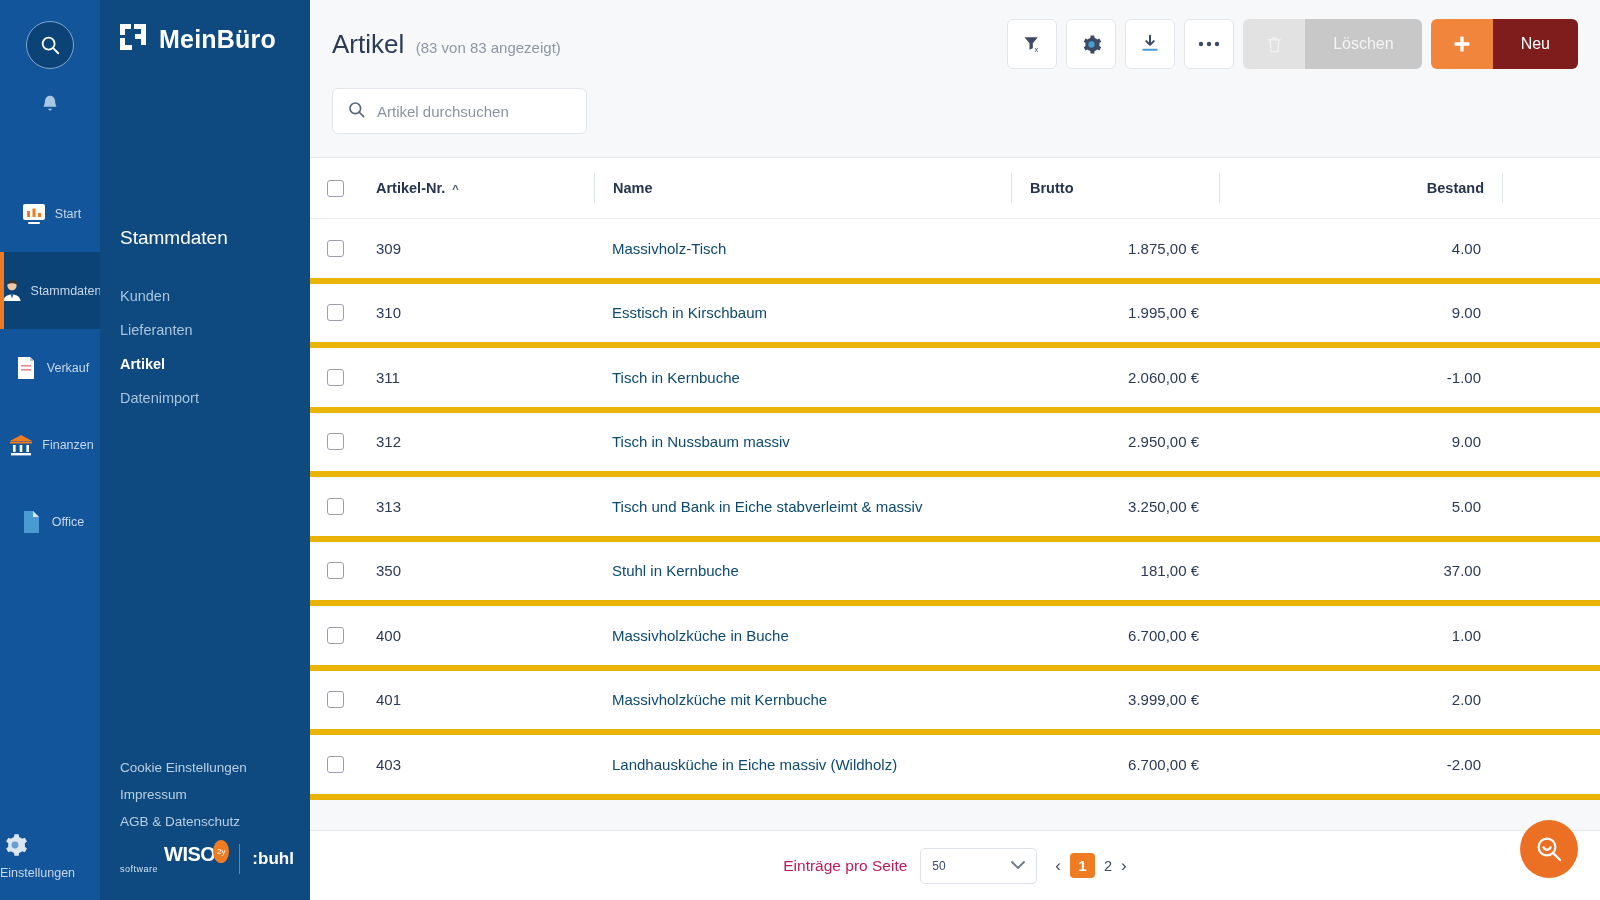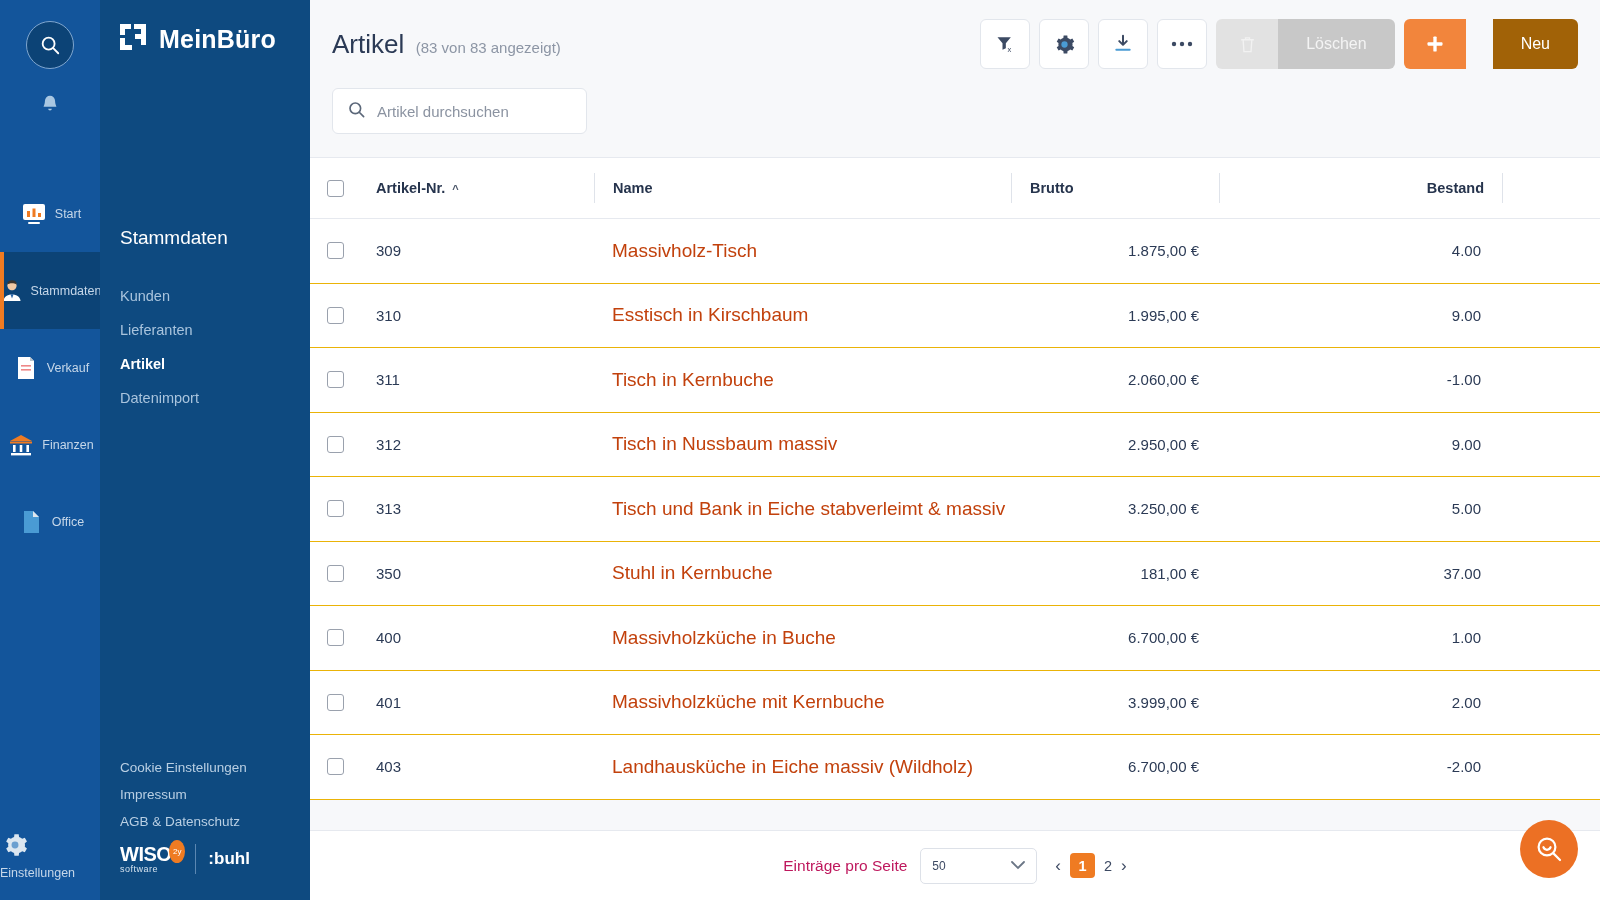--- a/index.html
+++ b/index.html
@@ -60,21 +60,21 @@
   .subnav-item.active { color: #ffffff; font-weight: bold; }
   .subnav-footer {
     position: absolute; left: 20px; bottom: 26px;
   }
   .subnav-footer a {
     display: block; color: #b9cfe3; font-size: 13.5px;
     text-decoration: none; margin-bottom: 12px;
   }
   .logos { display: flex; align-items: center; gap: 12px; margin-top: 14px; }
   .wiso { position: relative; color: #fff; }
-  .wiso-main { font-size: 20px; font-weight: bold; letter-spacing: -.5px; }
+  .wiso-main { font-size: 20px; font-weight: bold; letter-spacing: -.5px; margin-left: 44px; }
   .wiso-sub { font-size: 9px; color: #d4e2ee; letter-spacing: .5px; margin-top: -2px; }
   .wiso-badge {
     position: absolute; right: -14px; top: -3px; width: 16px; height: 23px;
     border-radius: 50%; background: #ef7b22; color: #fff; font-size: 8px;
     display: flex; align-items: center; justify-content: center;
   }
   .logo-div { width: 1px; height: 30px; background: #5b87b2; margin-left: 12px; }
   .buhl { font-size: 17px; font-weight: bold; color: #fff; }
 
   
@@ -94,40 +94,40 @@
   .btn-split .seg-ico {
     width: 62px; display: flex; align-items: center; justify-content: center;
   }
   .btn-split .seg-txt {
     display: flex; align-items: center; justify-content: center;
     padding: 0 28px; font-size: 16px; color: #fff;
   }
   .btn-del .seg-ico { background: #e2e2e2; }
   .btn-del .seg-txt { background: #c8c8c8; color: #f4f4f4; }
   .btn-new .seg-ico { background: #f2853c; }
-  .btn-new .seg-txt { background: #a16207; margin-left: 27px; }
+  .btn-new .seg-txt { background: #7f1d1d; }
 
   .searchrow { padding: 0 22px; }
   .searchbox {
     width: 255px; height: 46px; background: #fff; border: 1px solid #e2e6ec;
     border-radius: 6px; display: flex; align-items: center; padding: 0 14px; gap: 11px;
   }
   .searchbox input {
     border: none; outline: none; font-size: 15px; color: #4d7c0f;
     font-family: "Liberation Sans", sans-serif; background: transparent; width: 170px;
   }
   .searchbox input::placeholder { color: #8b93a1; }
 
   
   .table { margin-top: 23px; background: #fff; border-top: 1px solid #e6e9ef; }
-  .trow { display: flex; align-items: center; height: 64.5px; border-bottom: 1px solid #eab308; }
+  .trow { display: flex; align-items: center; height: 64.5px; border-bottom: 6px solid #eab308; }
   .thead { height: 61px; border-bottom: 1px solid #e6e9ef; }
   .c-chk { width: 66px; padding-left: 17px; flex: 0 0 66px; }
   .c-nr  { width: 218px; flex: 0 0 218px; font-size: 15px; color: #2b3a55; position: relative; }
-  .c-nm  { width: 416px; flex: 0 0 416px; font-size: 19px; color: #c2410c; padding-left: 18px; }
+  .c-nm  { width: 416px; flex: 0 0 416px; font-size: 15px; color: #0c4a6e; padding-left: 18px; }
   .c-br  { width: 207px; flex: 0 0 207px; font-size: 15px; color: #2b3a55; text-align: right; padding-right: 18px; }
   .c-bs  { width: 282px; flex: 0 0 282px; font-size: 15px; color: #2b3a55; text-align: right; padding-right: 18px; }
   .c-end { flex: 1; }
   .thead .c-nr, .thead .c-nm, .thead .c-br, .thead .c-bs {
     font-weight: bold; font-size: 14.5px; color: #26344d;
   }
   .sep { border-left: 1px solid #dfe3ea; height: 30px; }
   .chk {
     width: 17px; height: 17px; border: 1.5px solid #9aa1ad; border-radius: 3px; background: #fff;
   }

